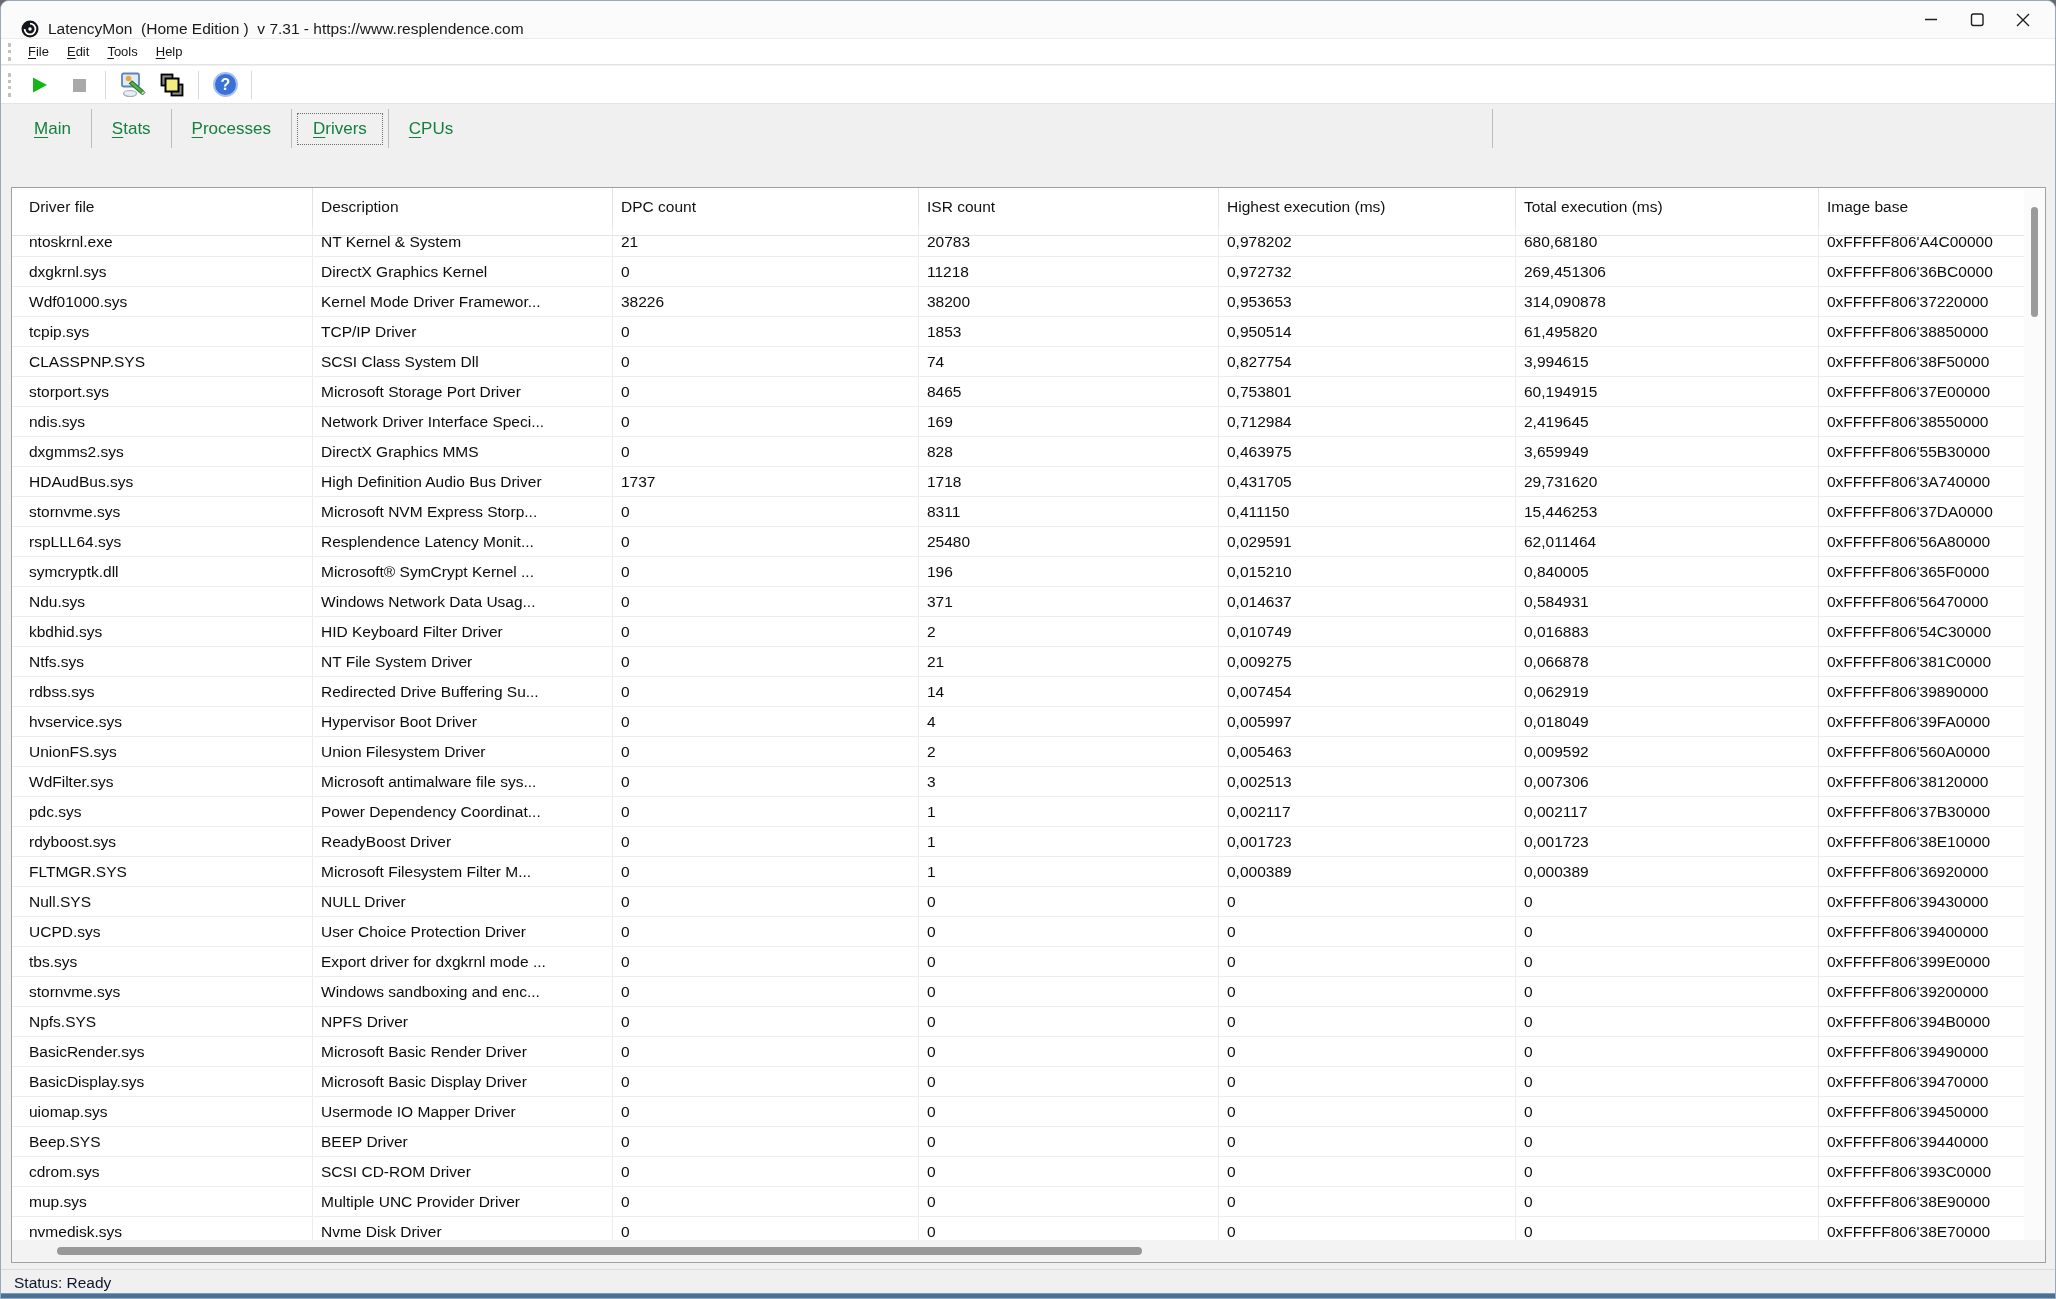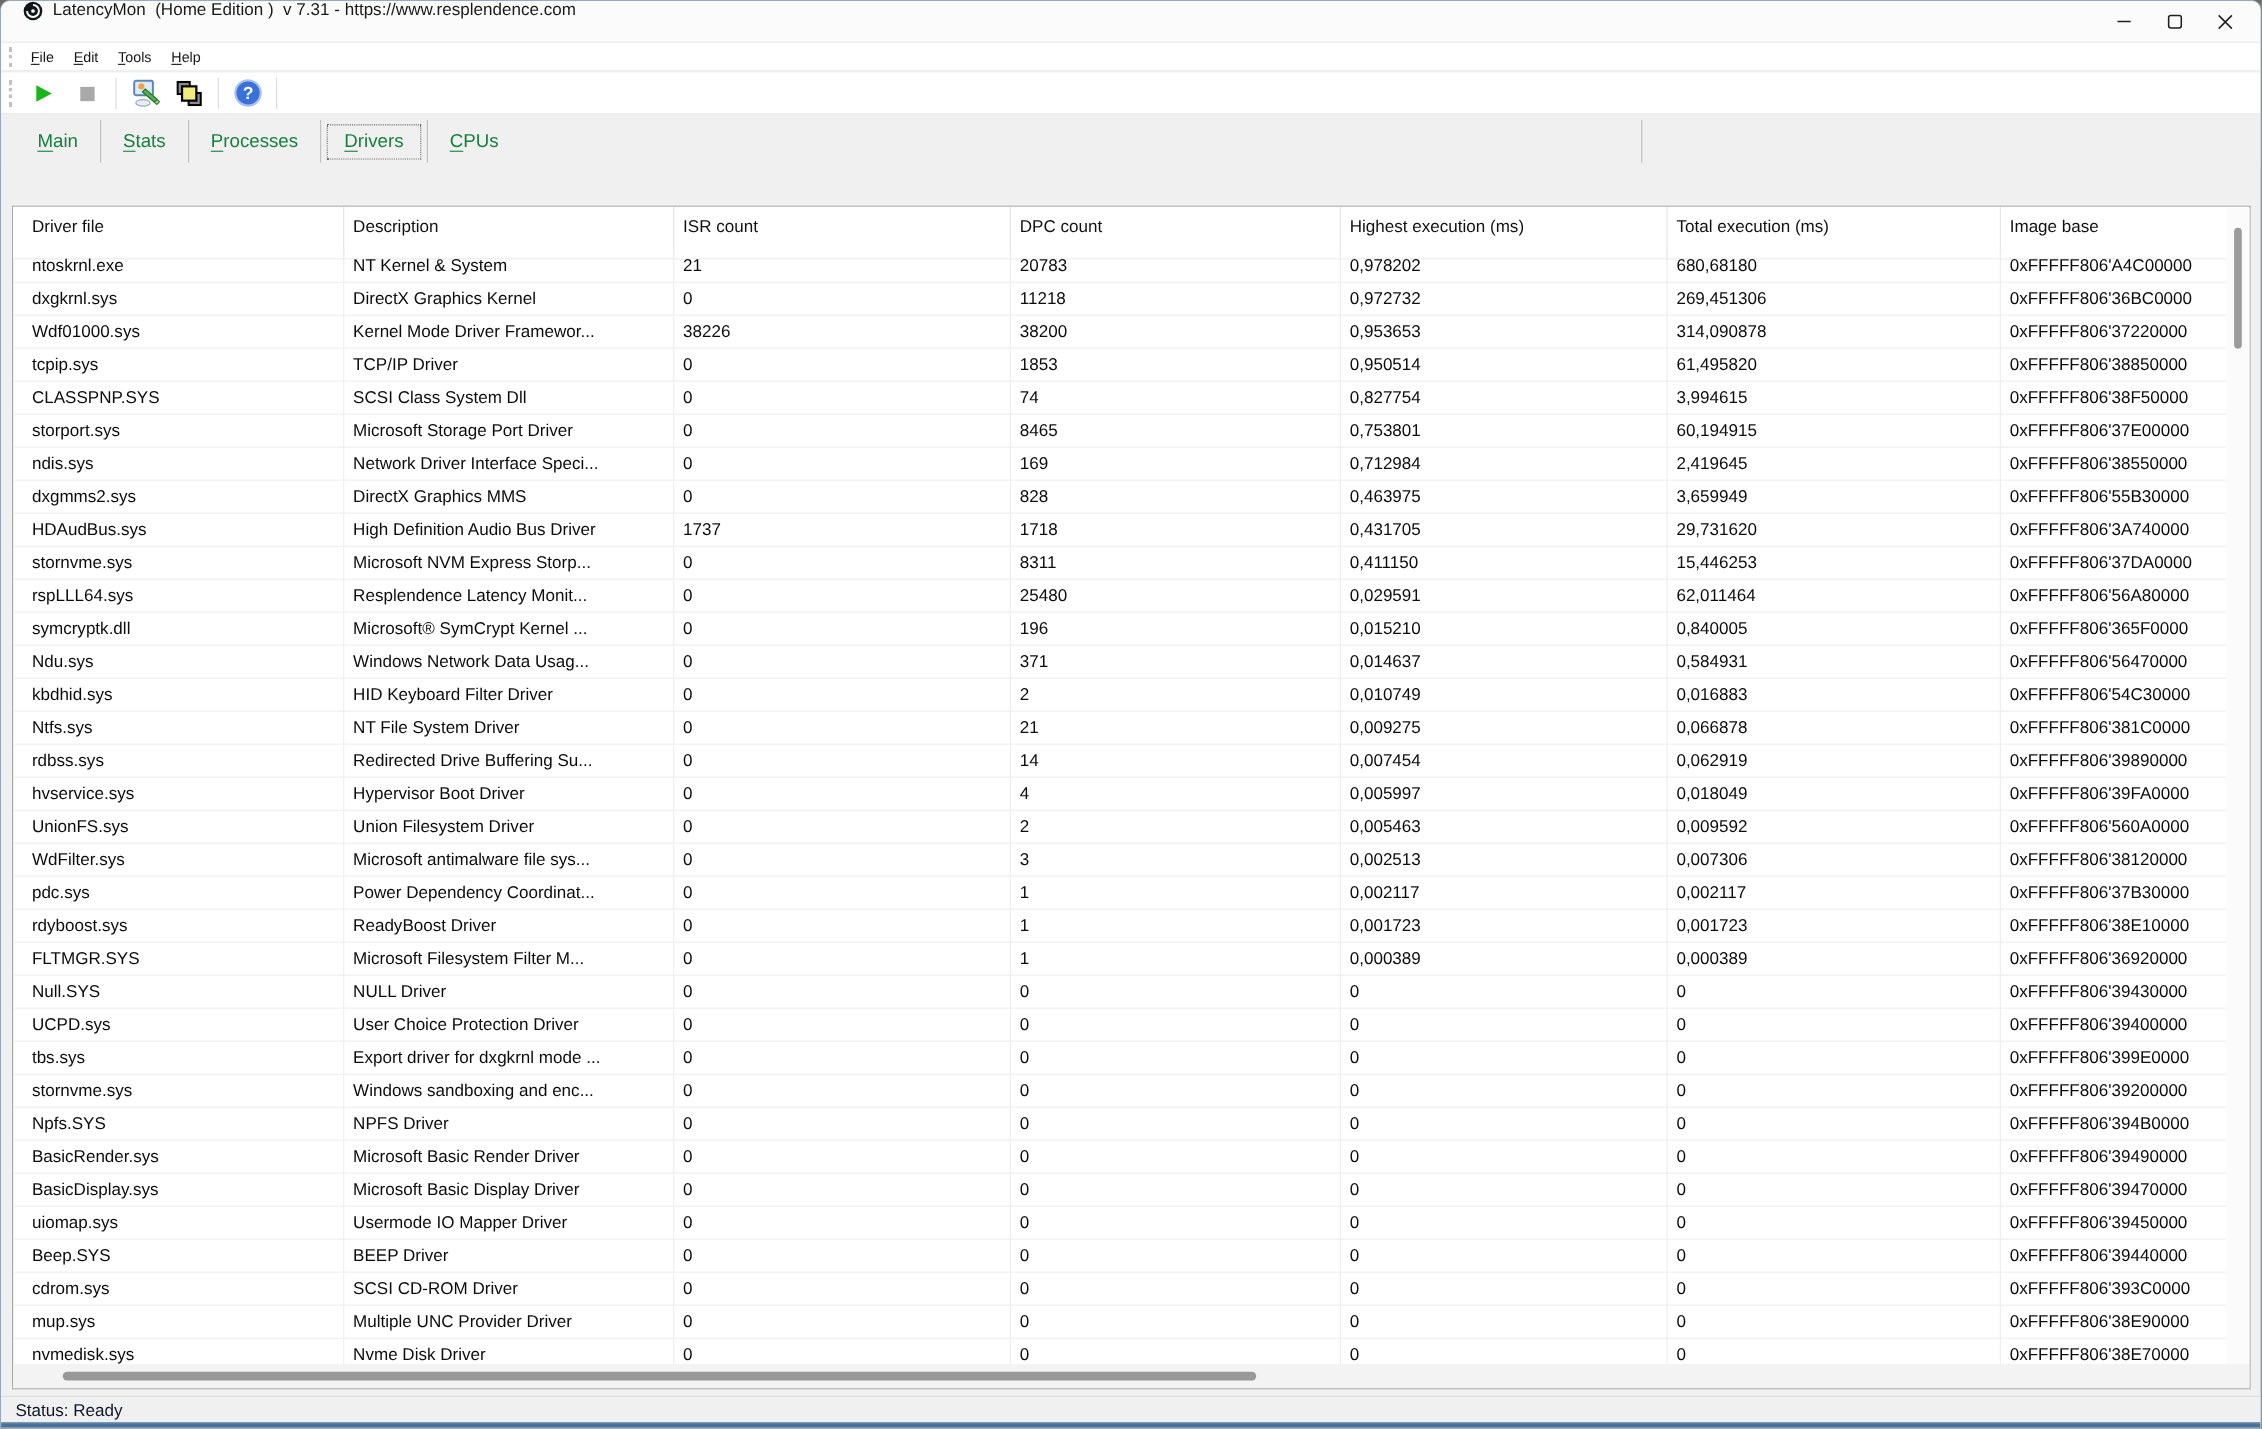--- a/index.html
+++ b/index.html
@@ -2,21 +2,21 @@
 <html><head>
 <meta charset="utf-8">
 <style>
   * { margin:0; padding:0; box-sizing:border-box; }
   html,body { width:2056px; height:1299px; background:#6b6b6b; font-family:"Liberation Sans", sans-serif; }
   .window{ position:relative; width:2056px; height:1299px; background:#f0f0f0;
            border-radius:9px 9px 0 0; overflow:hidden; border:1px solid #96aabc; }
 
   
   .titlebar{ position:absolute; top:0; left:0; right:0; height:37px; background:#fbfbfb;
-             display:flex; align-items:flex-start; }
+             display:flex; align-items:flex-end; }
   .app-icon{ margin-left:20px; width:18px; height:18px; display:flex; }
   .title-text{ margin-left:9px; font-size:15.5px; color:#191919; white-space:pre; }
   .caption-buttons{ position:absolute; right:9px; top:0; height:37px; display:flex; }
   .cap-btn{ width:46px; height:37px; display:flex; align-items:center; justify-content:center; }
 
   
   .menubar{ position:absolute; top:37px; left:0; right:0; height:27px; background:#ffffff;
             border-top:1px solid #ececec; border-bottom:1px solid #e4e4e4;
             display:flex; align-items:center; }
   .gripper{ width:0; height:18px; border-left:3px dotted #c2c2c2; margin:0 8px 0 7px; }
@@ -177,22 +177,22 @@
         <div class="tab-sep"></div>
         <div class="tab"><span class="lbl">CPUs</span></div>
       </div>
     <span class="tab-sep far"></span>
   </div>
 
   <div class="listview">
     <div class="lv-header" id="lv-header">
         <div class="hcell c0">Driver file</div>
         <div class="hcell c1">Description</div>
+        <div class="hcell c3">DPC count</div>
         <div class="hcell c2">ISR count</div>
-        <div class="hcell c3">DPC count</div>
         <div class="hcell c4">Highest execution (ms)</div>
         <div class="hcell c5">Total execution (ms)</div>
         <div class="hcell c6">Image base</div>
       </div>
     <div class="lv-body" id="lv-body">
         <div class="lv-row">
           <div class="cell c0">ntoskrnl.exe</div>
           <div class="cell c1">NT Kernel &amp; System</div>
           <div class="cell c2">21</div>
           <div class="cell c3">20783</div>

